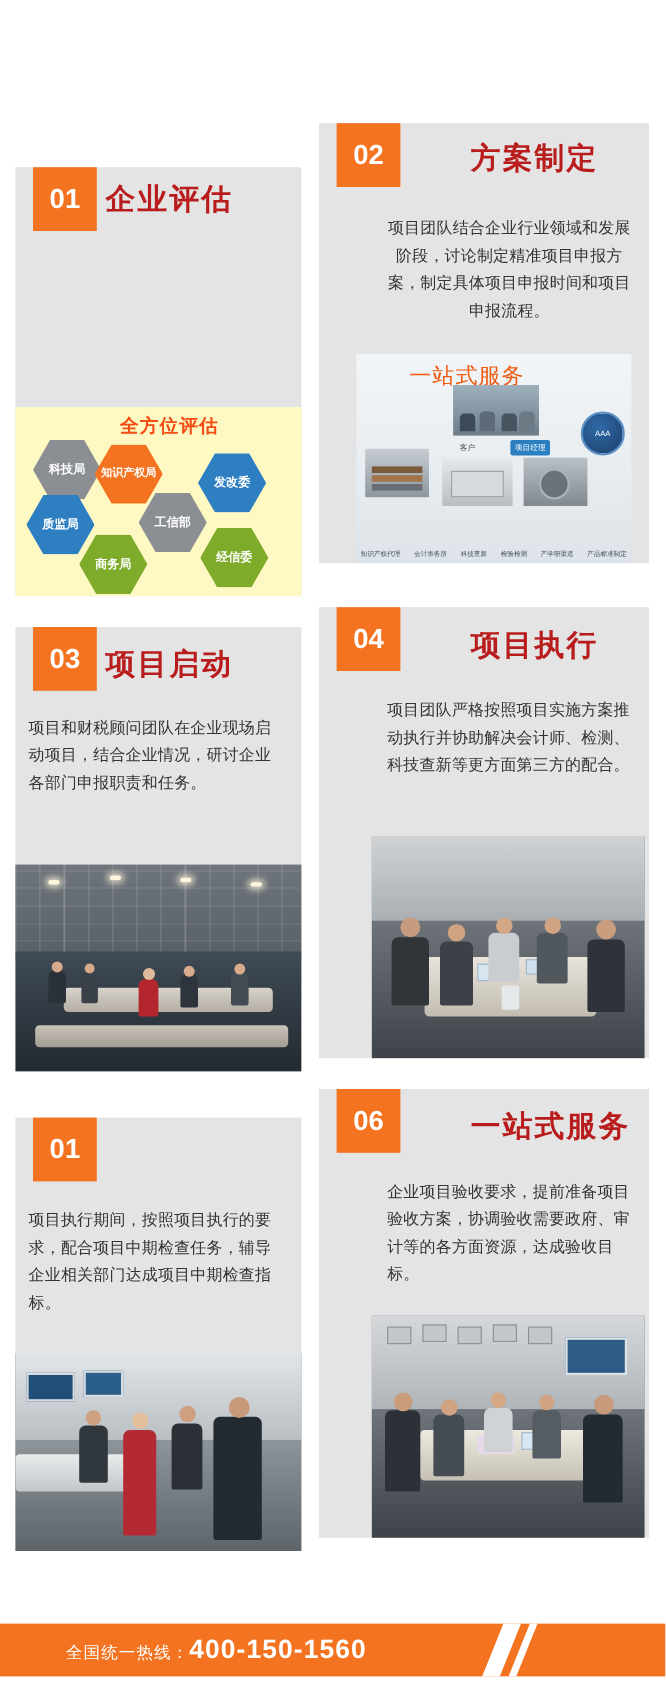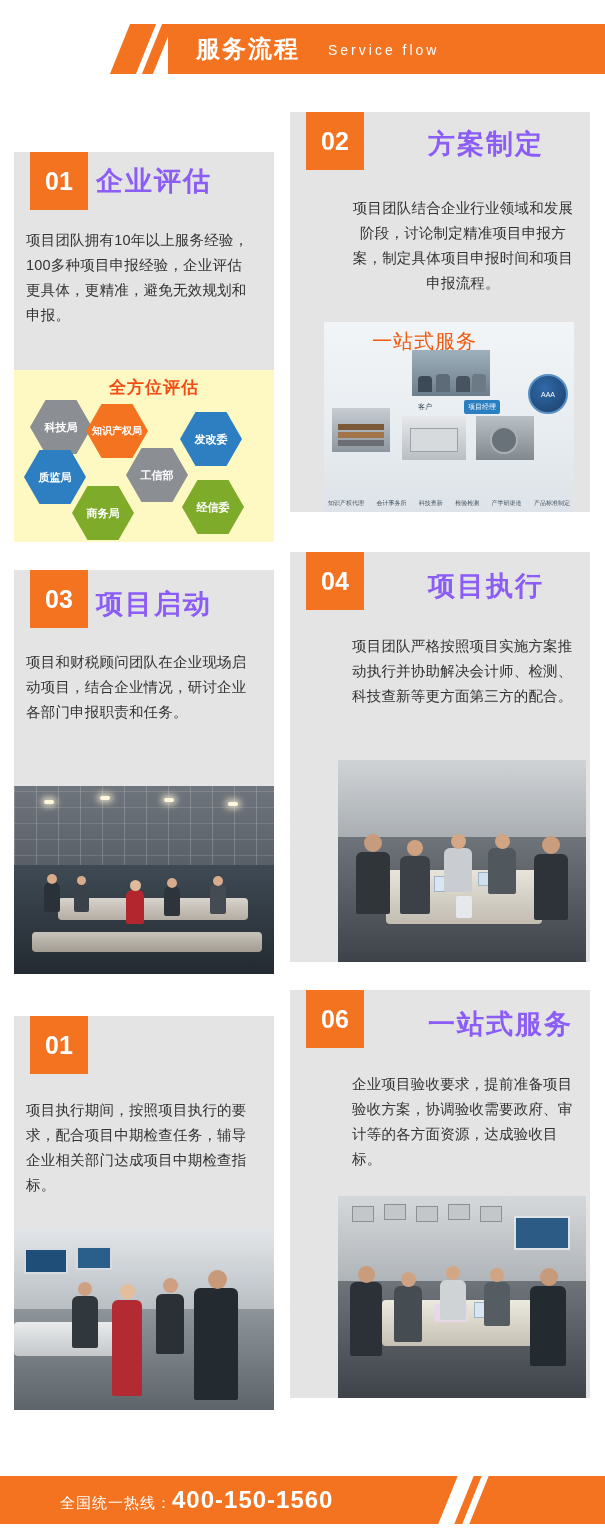--- a/index.html
+++ b/index.html
@@ -68,21 +68,21 @@
     font-weight: bold;
     text-align: center;
     line-height: 58px;
     z-index: 5;
     margin-left: 16px;
   }
   .card-title {
     position: absolute;
     font-size: 27px;
     font-weight: bold;
-    color: #8b5cf6;
+    color: #b91c1c;
     letter-spacing: 2px;
     white-space: nowrap;
     z-index: 4;
   }
   .card-body {
     position: absolute;
     font-size: 14.5px;
     color: #333333;
     line-height: 25px;
     letter-spacing: 0.2px;
@@ -235,33 +235,25 @@
   .light {
     position:absolute; width:10px; height:4px; border-radius:2px;
     background:#fff7dc; box-shadow:0 0 6px 3px rgba(255,247,220,.7);
   }
 </style>
 </head>
 <body>
 
 <div class="page">
 
-  <div class="header">
-    <div class="hdr-slash s1"></div>
-    <div class="hdr-slash s2"></div>
-    <div class="hdr-bar"></div>
-    <div class="hdr-title">服务流程</div>
-    <div class="hdr-sub">Service flow</div>
-  </div>
 
   <div class="card" style="left:14px; top:152px; width:260px; height:390px;">
   </div>
   <div class="badge" style="left:14px; top:152px;">01</div>
   <div class="card-title" style="left:96px; top:163px;">企业评估</div>
-  <div class="card-body" style="left:26px; top:228px; width:228px;">项目团队拥有10年以上服务经验，100多种项目申报经验，企业评估更具体，更精准，避免无效规划和申报。</div>
 
   <div class="assess" style="left:14px; top:370px; width:260px; height:172px;">
     <div class="assess-title">全方位评估</div>
     <div class="hex" style="left:16px; top:30px; background:#8b8f94;">
       <span>科技局</span>
     </div>
     <div class="hex" style="left:72px; top:34px; background:#f47320; font-size:10px;">
       <span>知识产权局</span>
     </div>
     <div class="hex" style="left:166px; top:42px; background:#2d7fc1;">

